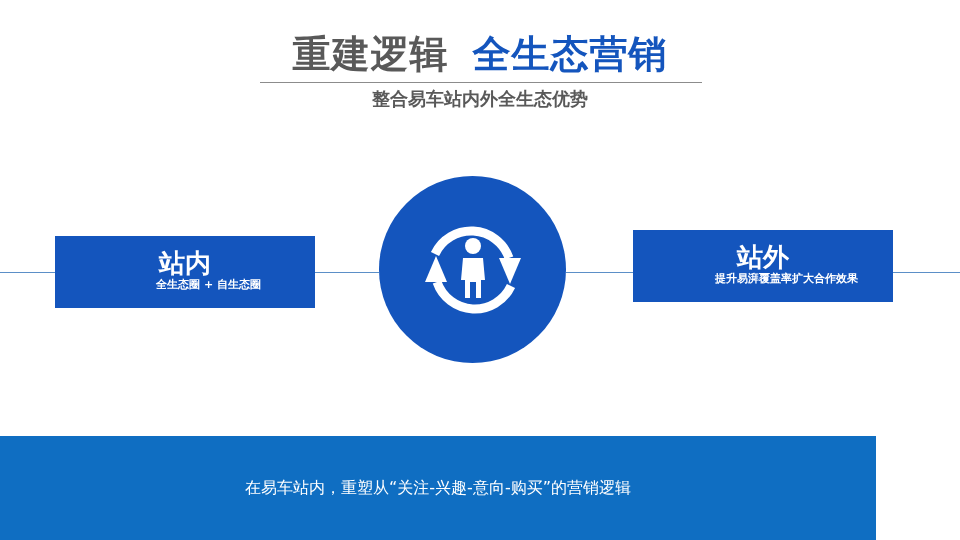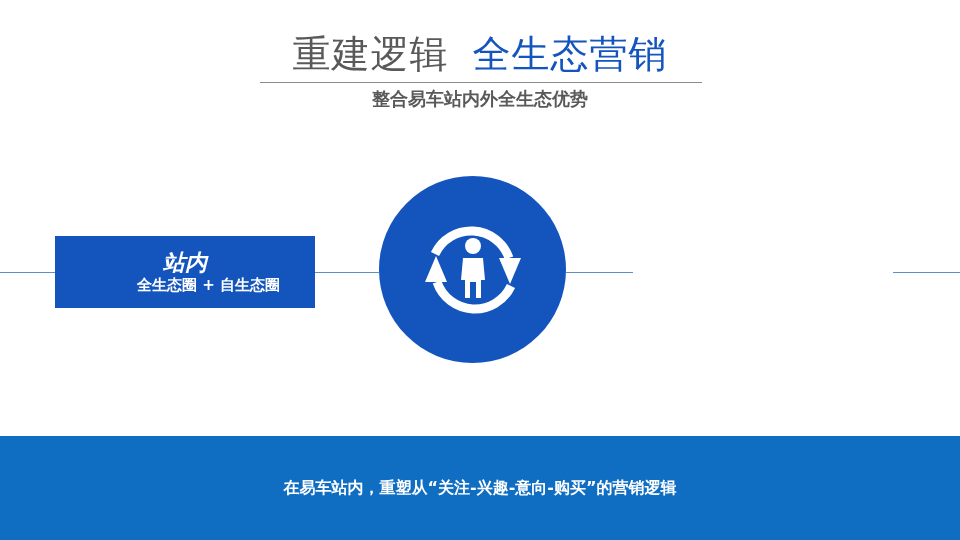--- a/index.html
+++ b/index.html
@@ -5,21 +5,21 @@
     * { margin: 0; padding: 0; box-sizing: border-box; }
     html, body {
       width: 960px; height: 540px; overflow: hidden;
       background: #ffffff;
       font-family: "DejaVu Sans", "Liberation Sans", sans-serif;
     }
     .slide { position: relative; width: 960px; height: 540px; background: #fff; }
 
     .title {
       position: absolute; left: 0; top: 30px; width: 960px;
-      text-align: center; font-size: 38px; font-weight: normal; letter-spacing: 1px;
+      text-align: center; font-size: 38px; font-weight: bold; letter-spacing: 1px;
       line-height: 48px;
     }
     .title .part1 { color: #595959; }
     .title .gap { display: inline-block; width: 24px; }
     .title .part2 { color: #1455BD; }
 
     .title-rule {
       position: absolute; left: 260px; top: 82px; width: 442px; height: 1px;
       background: #8c8c8c;
     }
@@ -30,38 +30,38 @@
 
     .h-line {
       position: absolute; height: 1px; background: #5b8fc7;
     }
 
     .box {
       position: absolute; background: #1455BD; color: #fff;
       display: flex; flex-direction: column; align-items: center; justify-content: center;
       text-align: center; font-weight: bold;
     }
-    .box .box-title { font-size: 22px; line-height: 26px; font-style: italic; }
-    .box .box-sub { font-size: 15px; line-height: 18px; margin-left: 47px; }
+    .box .box-title { font-size: 26px; line-height: 26px; }
+    .box .box-sub { font-size: 11px; line-height: 18px; margin-left: 47px; }
 
     .box-left { left: 55px; top: 236px; width: 260px; height: 72px; }
     .box-right { left: 633px; top: 230px; width: 260px; height: 72px; }
 
     .circle {
       position: absolute; left: 379px; top: 176px; width: 187px; height: 187px;
       border-radius: 50%; background: #1455BD;
       display: flex; align-items: center; justify-content: center;
     }
     .circle svg { width: 112px; height: 92px; }
 
     .footer {
-      position: absolute; left: 0; top: 436px; width: 960px; height: 104px;
+      position: absolute; left: 0; top: 436px; width: 876px; height: 104px;
       background: #0F6EC2;
       display: flex; flex-direction: column; align-items: center; justify-content: center;
-      color: #fff; font-weight: bold; font-size: 16px; line-height: 34px;
+      color: #fff; font-weight: normal; font-size: 16px; line-height: 34px;
     }
   </style>
 </head>
 <body>
 
 <div class="slide">
 
   <div class="title">
     <span class="part1">重建逻辑</span><span class="gap"></span><span class="part2">全生态营销</span>
   </div>
@@ -87,17 +87,21 @@
 
       <path d="M94 62 A40 40 0 0 1 20 58" fill="none" stroke="#fff" stroke-width="9"></path>
 
       <polygon points="8,58 30,58 19,32" fill="#fff"></polygon>
 
       <circle cx="56" cy="22" r="8" fill="#fff"></circle>
       <path d="M46 34 L66 34 L68 56 L64 56 L64 74 L59 74 L59 58 L53 58 L53 74 L48 74 L48 56 L44 56 Z" fill="#fff"></path>
     </svg>
   </div>
 
+  <div class="box box-right">
+    <div class="box-title">站外</div>
+    <div class="box-sub">提升易湃覆盖率扩大合作效果</div>
+  </div>
 
   <div class="footer">
     <div>在易车站内，重塑从“关注-兴趣-意向-购买”的营销逻辑</div>
   </div>
 </div>
 
 </body></html>

